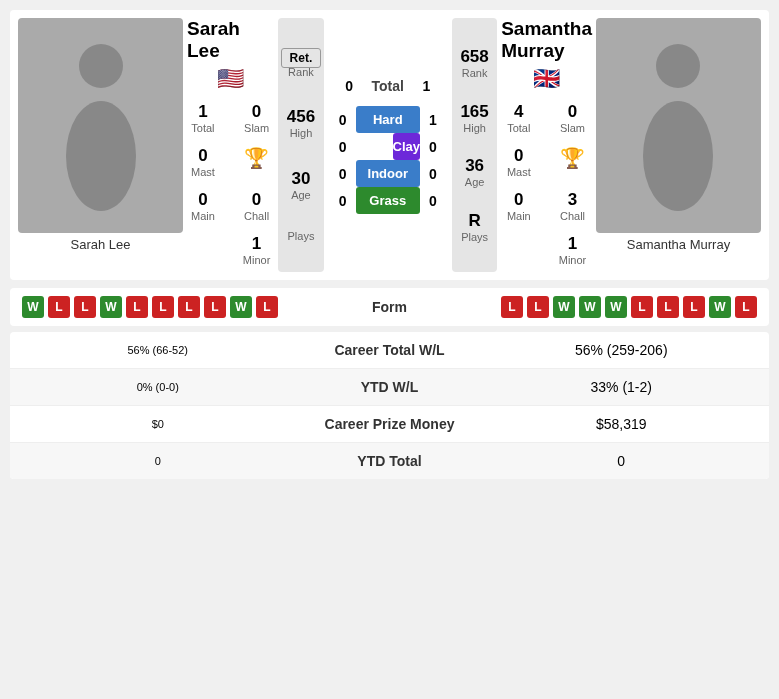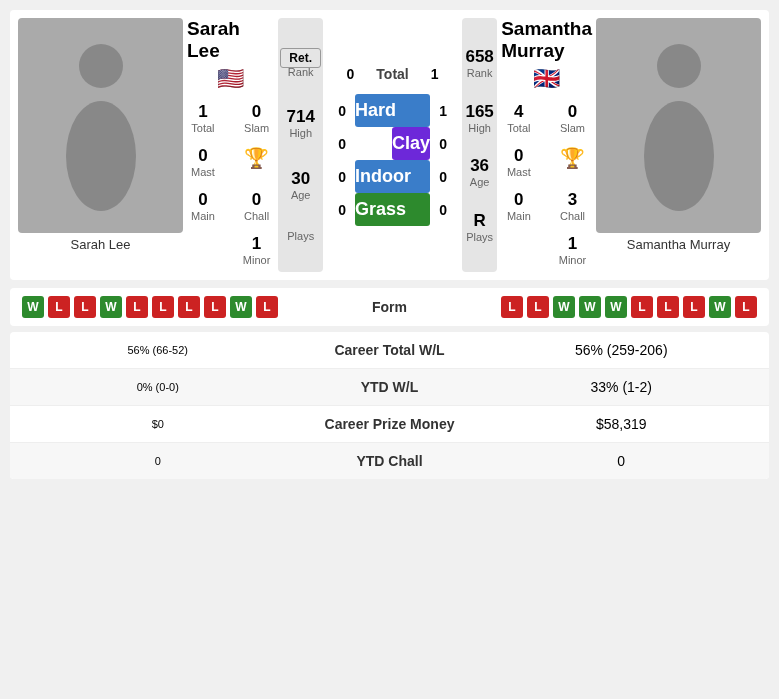--- a/index.html
+++ b/index.html
@@ -25,21 +25,21 @@
 
     .mid-col { width: 110px; background: #e5e5e5; border-radius: 4px; display: flex; flex-direction: column; align-items: center; justify-content: space-evenly; padding: 0 2px; }
     .mid-item { text-align: center; }
     .mid-val { font-size: 17px; font-weight: bold; }
     .mid-lbl { font-size: 11px; color: #666; }
     .ret-box { border: 1px solid #999; padding: 2px 8px; font-size: 12px; font-weight: bold; border-radius: 3px; background: #e5e5e5; }
 
     .surf-col { width: 170px; display: flex; flex-direction: column; justify-content: center; gap: 6px; padding: 6px; }
     .s-row { display: flex; align-items: center; gap: 4px; }
     .s-num { width: 18px; text-align: center; font-weight: bold; font-size: 14px; }
-    .s-tag { flex: 1; padding: 6px 0; border-radius: 3px; color: white; font-weight: bold; font-size: 18px; }
+    .s-tag { flex: 1; text-align: center; padding: 6px 0; border-radius: 3px; color: white; font-weight: bold; font-size: 13px; }
     .tag-hard { background: #3a7dc9; }
     .tag-clay { background: #6d28d9; margin-left: 37px; }
     .tag-indoor { background: #3a7dc9; }
     .tag-grass { background: #2d8a2d; }
 
     .right-panel { width: 110px; background: #e5e5e5; border-radius: 4px; display: flex; flex-direction: column; align-items: center; justify-content: space-evenly; padding: 6px 2px; }
 
     
     .form-section { background: white; border-radius: 4px; padding: 8px 12px; margin-bottom: 6px; }
     .form-row { display: flex; align-items: center; gap: 4px; }
@@ -110,21 +110,21 @@
         </div>
       </div>
     </div>
 
     <div class="mid-col">
       <div class="mid-item">
         <span class="ret-box">Ret.</span>
         <div class="mid-lbl">Rank</div>
       </div>
       <div class="mid-item">
-        <div class="mid-val">714</div>
+        <div class="mid-val">456</div>
         <div class="mid-lbl">High</div>
       </div>
       <div class="mid-item">
         <div class="mid-val">30</div>
         <div class="mid-lbl">Age</div>
       </div>
       <div class="mid-item">
         <div class="mid-lbl">Plays</div>
       </div>
     </div>
@@ -267,18 +267,18 @@
     <div class="stat-center">YTD W/L</div>
     <div class="stat-right">33% (1-2)</div>
   </div>
       <div class="stat-row">
     <div class="stat-left">$0</div>
     <div class="stat-center">Career Prize Money</div>
     <div class="stat-right">$58,319</div>
   </div>
       <div class="stat-row shaded">
     <div class="stat-left">0</div>
-    <div class="stat-center">YTD Chall</div>
+    <div class="stat-center">YTD Total</div>
     <div class="stat-right">0</div>
   </div>
     </div>
 
 </div>
 
 </body></html>

